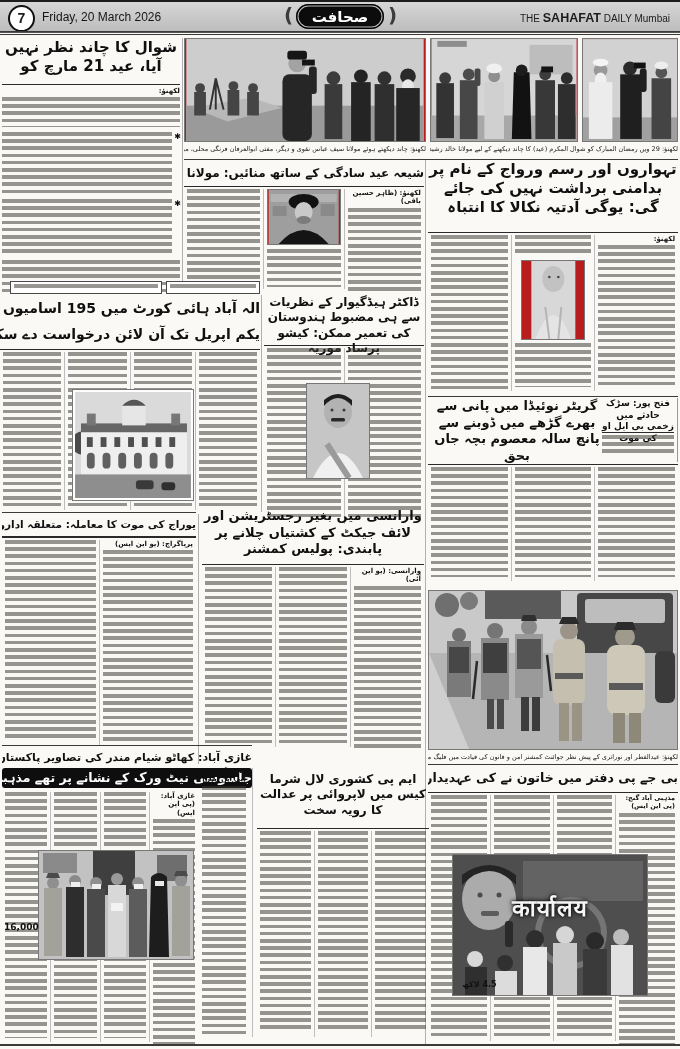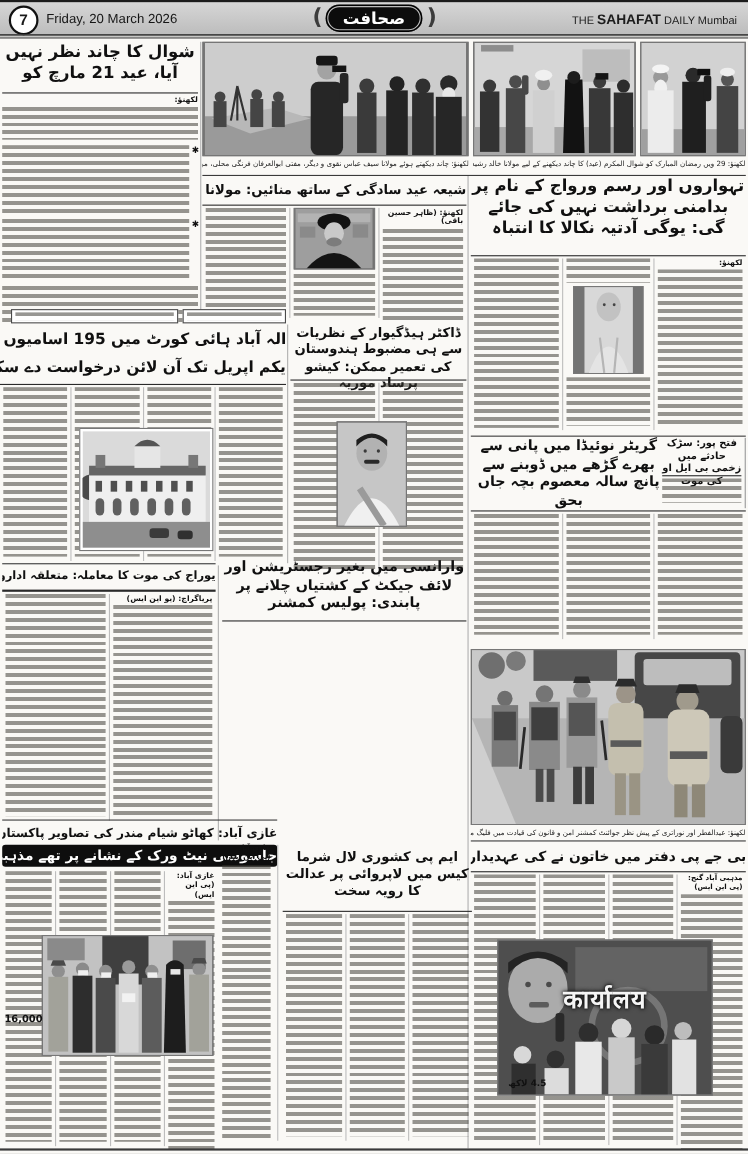--- a/index.html
+++ b/index.html
@@ -13,21 +13,21 @@
   .nowrap{white-space:nowrap;overflow:hidden;}
   .hl-rule{height:1px;background:#2a2a2a;margin:2px 0;}
   .print{background-image:repeating-linear-gradient(to bottom,#38362f 0px,#38362f 3.6px,rgba(0,0,0,0) 3.6px,rgba(0,0,0,0) 7.2px);opacity:.52;}
   .cols{display:flex;}
   .col{flex:1;padding:0 3px;position:relative;}
   .col + .col{border-left:1px solid #bdbdbd;}
   .dateline{direction:rtl;text-align:right;font-size:7px;font-weight:bold;color:#111;
             line-height:1.2;margin-bottom:2px;}
   .caption{direction:rtl;font-size:6.5px;color:#222;text-align:center;white-space:nowrap;
            overflow:hidden;line-height:1.6;}
-  .photo{border:1px solid #777;background:#737373;box-sizing:border-box;}
+  .photo{border:1px solid #777;background:#b91c1c;box-sizing:border-box;}
   .photo svg{display:block;width:100%;height:100%;}
   .vr{background:#b0b0b0;width:1px;}
   .hr{background:#3a3a3a;height:1px;}
   .bullet{position:absolute;right:-1px;top:0;font-size:8px;color:#111;}
   
   #hdr{left:0;top:0;width:680px;height:30px;background:linear-gradient(#d6d6d6,#bcbcbc);
        border-top:2px solid #1c1c1c;border-bottom:1px solid #555;}
   #pgnum{left:8px;top:3px;width:23px;height:23px;border:2px solid #111;border-radius:50%;
          background:#fff;text-align:center;line-height:23px;font-weight:bold;font-size:14px;
          font-family:"Liberation Sans",sans-serif;}
@@ -339,20 +339,32 @@
         <div class="dateline">پریاگراج: (یو این ایس)</div>
         <div class="print" style="height:192px;"></div>
       </div>
     </div>
   </div>
   <div class="abs vr" style="left:198px;top:514px;height:250px;"></div>
 
   <div class="abs" style="left:202px;top:504px;width:222px;height:244px;">
     <div class="hl" style="font-size:13px;height:54px;padding-top:4px;">وارانسی میں بغیر رجسٹریشن اور لائف جیکٹ کے کشتیاں چلانے پر پابندی: پولیس کمشنر</div>
     <div class="hl-rule"></div>
+    <div class="cols" style="height:180px;">
+      <div class="col">
+          <div class="print" style="height:176px;"></div>
+        </div>
+      <div class="col">
+          <div class="print" style="height:176px;"></div>
+        </div>
+      <div class="col">
+        <div class="dateline">وارانسی: (یو این آئی)</div>
+        <div class="print" style="height:166px;"></div>
+      </div>
+    </div>
   </div>
 
   <div class="abs photo" style="left:428px;top:590px;width:250px;height:160px;">
     <svg viewBox="0 0 248 158">
       <rect width="248" height="158" fill="#c9c9c9"></rect>
       <rect x="148" y="2" width="96" height="62" rx="4" fill="#474747"></rect>
       <rect x="156" y="8" width="80" height="24" rx="3" fill="#bdbdbd"></rect>
       <rect x="56" y="0" width="76" height="28" fill="#5a5a5a"></rect>
       <circle cx="18" cy="14" r="12" fill="#6f6f6f"></circle>
         <circle cx="40" cy="10" r="9" fill="#7a7a7a"></circle>

